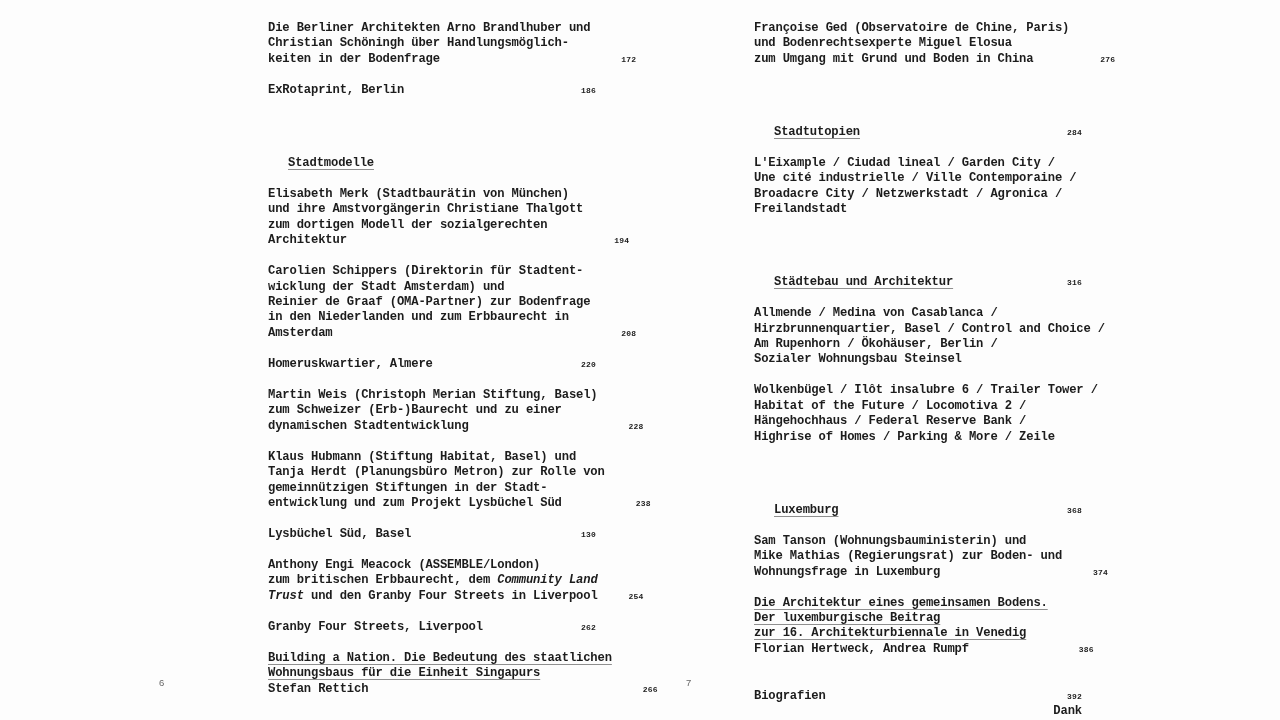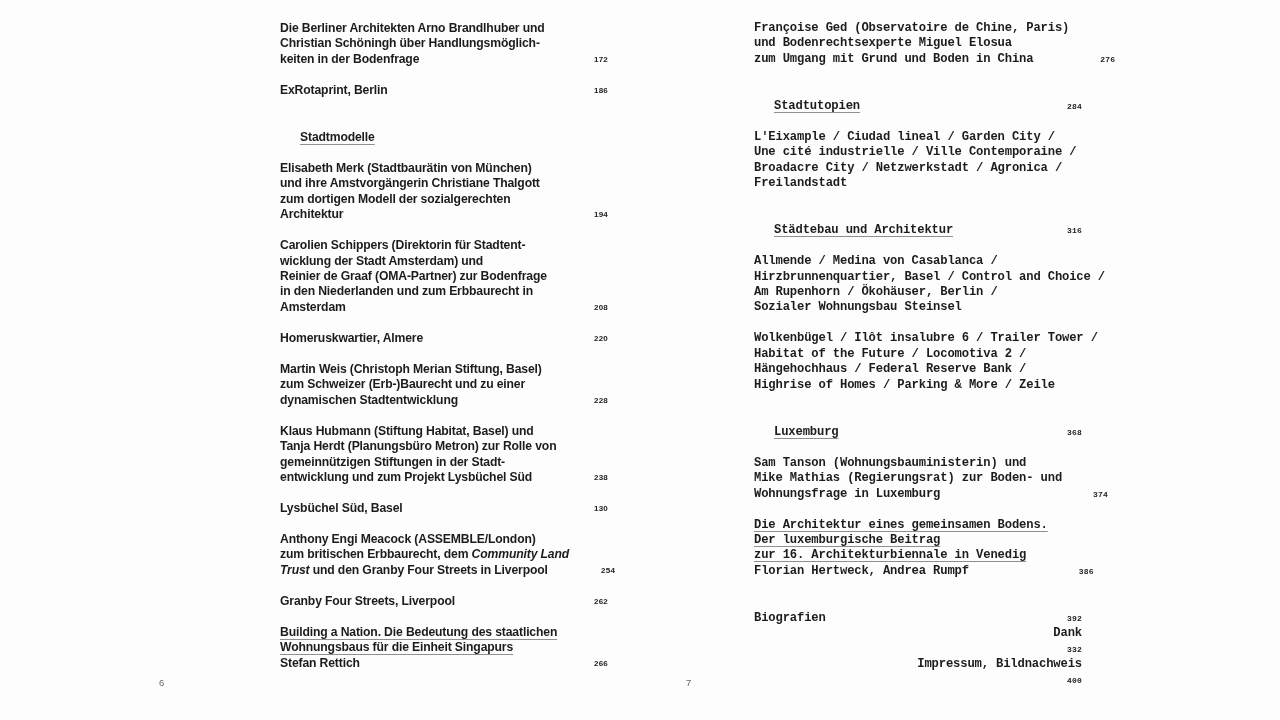--- a/index.html
+++ b/index.html
@@ -6,36 +6,36 @@
   body{
     width:1280px;height:720px;
     background:#fdfdfd;
     font-family:"Liberation Sans", sans-serif;
     color:#1c1c1c;
     overflow:hidden;
     position:relative;
   }
   .spread{position:absolute;inset:0;background:#fdfdfd;}
   .page-col{position:absolute;top:21px;width:328px;}
-  #col-left{left:280px;}
+  #col-left{left:268px;font-family:Liberation Mono, monospace;}
   #col-right{left:754px;font-family:Liberation Mono, monospace;}
   .entry{display:flex;align-items:flex-end;}
   .gap-first{margin-top:0;}
   .gap-m{margin-top:15.5px;align-items:flex-end;}
   .gap-l{margin-top:31.5px;}
   .gap-none{margin-top:0;flex-direction:column;}
   .lines{
     flex:1 1 auto;
     font-size:12.2px;
     line-height:15.45px;
     font-weight:600;
     letter-spacing:-0.15px;
   }
   .line{white-space:pre;}
-  .heading .lines{padding-left:20px;}
+  .heading .lines{padding-left:20px;margin-top:26px;}
   .u{
     text-decoration:underline;
     text-decoration-color:#8f8f8f;
     text-decoration-thickness:1px;
     text-underline-offset:3px;
   }
   .it{font-style:italic;margin-top:24px;}
   .num{
     flex:0 0 auto;
     width:46px;

